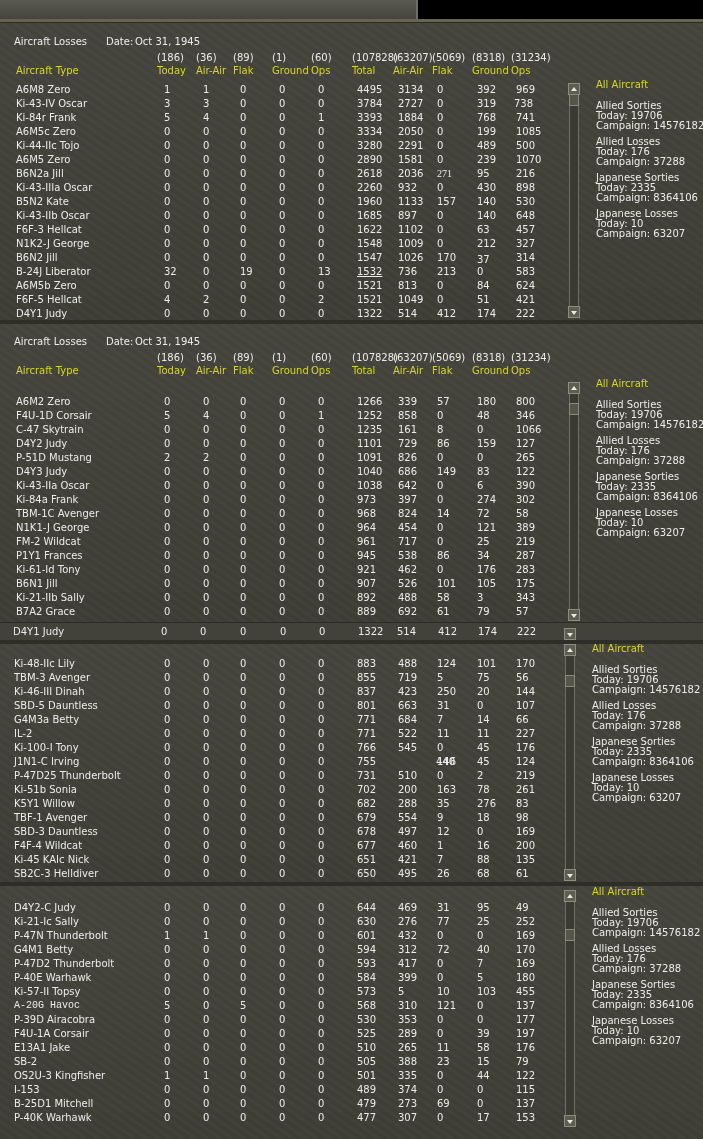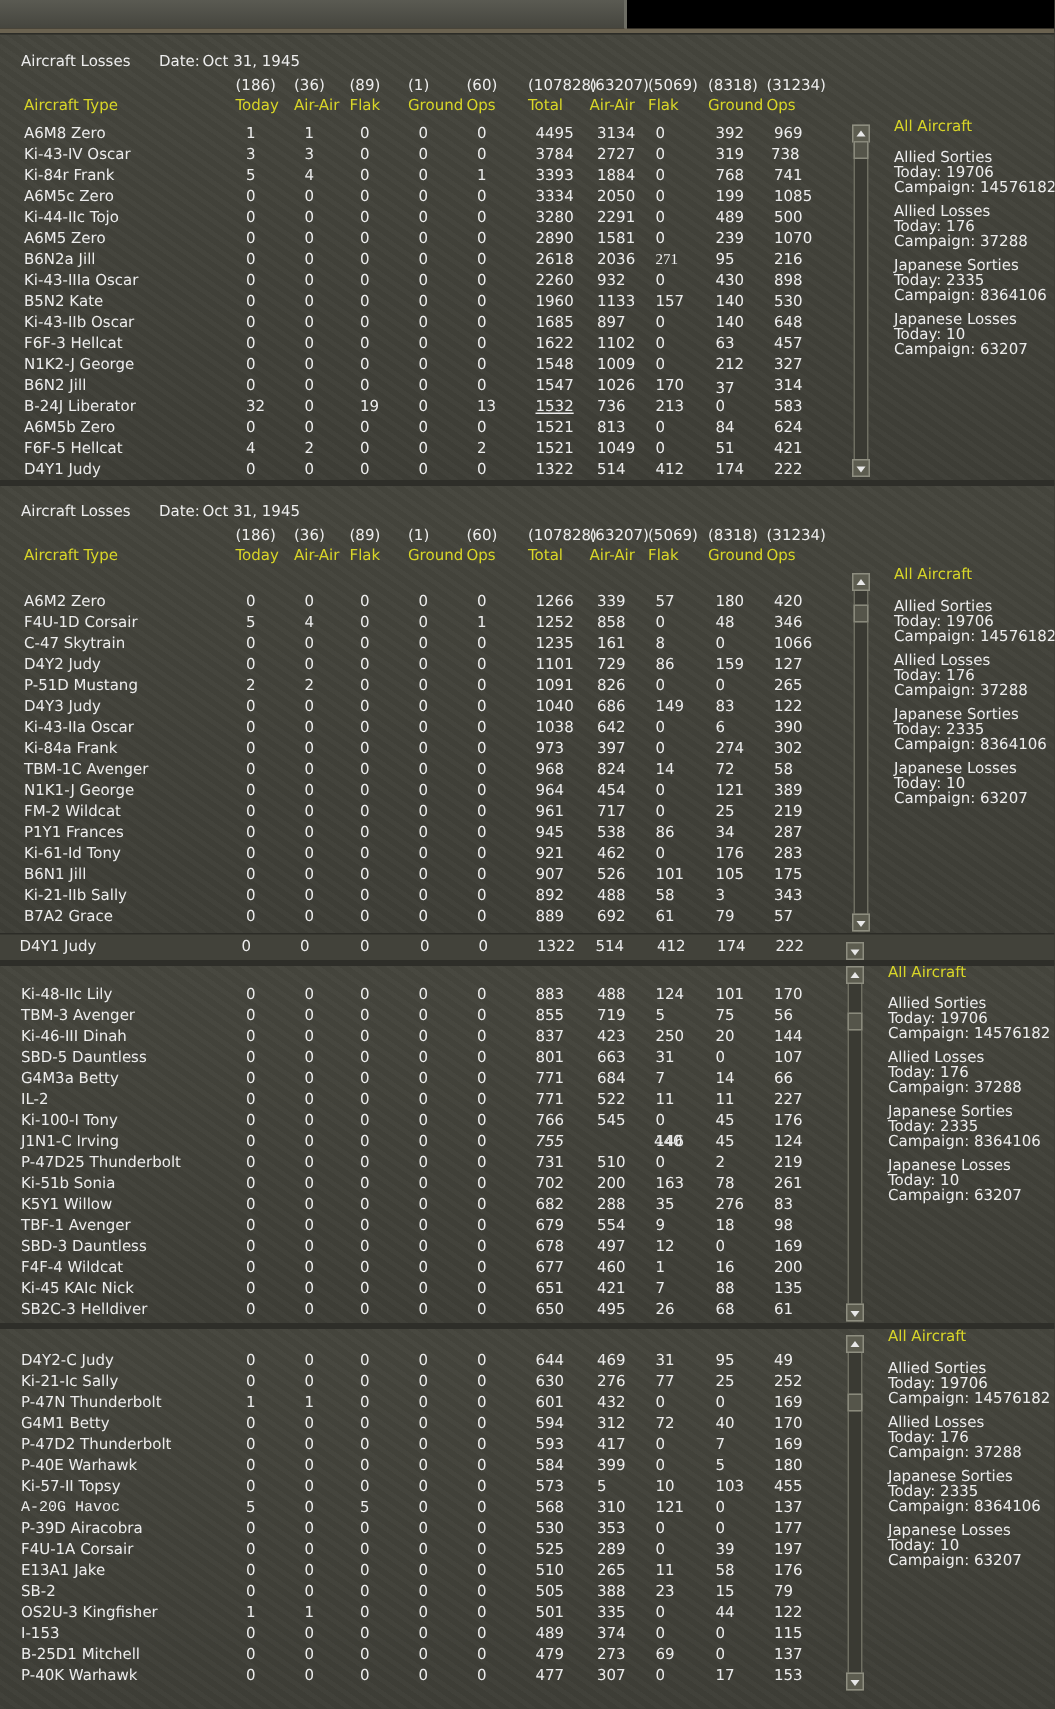--- a/index.html
+++ b/index.html
@@ -346,21 +346,21 @@
         <div class="abs rowname" style="left: 16px; top: 73px;">A6M2 Zero</div>
         <div class="abs" style="left: 164px; top: 73px;">0</div>
         <div class="abs" style="left: 203px; top: 73px;">0</div>
         <div class="abs" style="left: 240px; top: 73px;">0</div>
         <div class="abs" style="left: 279px; top: 73px;">0</div>
         <div class="abs" style="left: 318px; top: 73px;">0</div>
         <div class="abs" style="left: 357px; top: 73px;">1266</div>
         <div class="abs" style="left: 398px; top: 73px;">339</div>
         <div class="abs" style="left: 437px; top: 73px;">57</div>
         <div class="abs" style="left: 477px; top: 73px;">180</div>
-        <div class="abs" style="left: 516px; top: 73px;">420</div>
+        <div class="abs" style="left: 516px; top: 73px;">800</div>
       </div>
       <div>
         <div class="abs rowname" style="left: 16px; top: 87px;">F4U-1D Corsair</div>
         <div class="abs" style="left: 164px; top: 87px;">5</div>
         <div class="abs" style="left: 203px; top: 87px;">4</div>
         <div class="abs" style="left: 240px; top: 87px;">0</div>
         <div class="abs" style="left: 279px; top: 87px;">0</div>
         <div class="abs" style="left: 318px; top: 87px;">1</div>
         <div class="abs" style="left: 357px; top: 87px;">1252</div>
         <div class="abs" style="left: 398px; top: 87px;">858</div>
@@ -685,21 +685,21 @@
         <div class="abs" style="left: 477px; top: 99px;">45</div>
         <div class="abs" style="left: 516px; top: 99px;">176</div>
       </div>
       <div>
         <div class="abs rowname" style="left: 14px; top: 113px;">J1N1-C Irving</div>
         <div class="abs" style="left: 164px; top: 113px;">0</div>
         <div class="abs" style="left: 203px; top: 113px;">0</div>
         <div class="abs" style="left: 240px; top: 113px;">0</div>
         <div class="abs" style="left: 279px; top: 113px;">0</div>
         <div class="abs" style="left: 318px; top: 113px;">0</div>
-        <div class="abs" style="left: 357px; top: 113px; font-style: italic;">755</div>
+        <div class="abs" style="left: 357px; top: 113px;">755</div>
         <div class="abs" style="left: 398px; top: 113px; margin-left: 38px;">440</div>
         <div class="abs" style="left: 437px; top: 113px;">146</div>
         <div class="abs" style="left: 477px; top: 113px;">45</div>
         <div class="abs" style="left: 516px; top: 113px;">124</div>
       </div>
       <div>
         <div class="abs rowname" style="left: 14px; top: 127px;">P-47D25 Thunderbolt</div>
         <div class="abs" style="left: 164px; top: 127px;">0</div>
         <div class="abs" style="left: 203px; top: 127px;">0</div>
         <div class="abs" style="left: 240px; top: 127px;">0</div>

